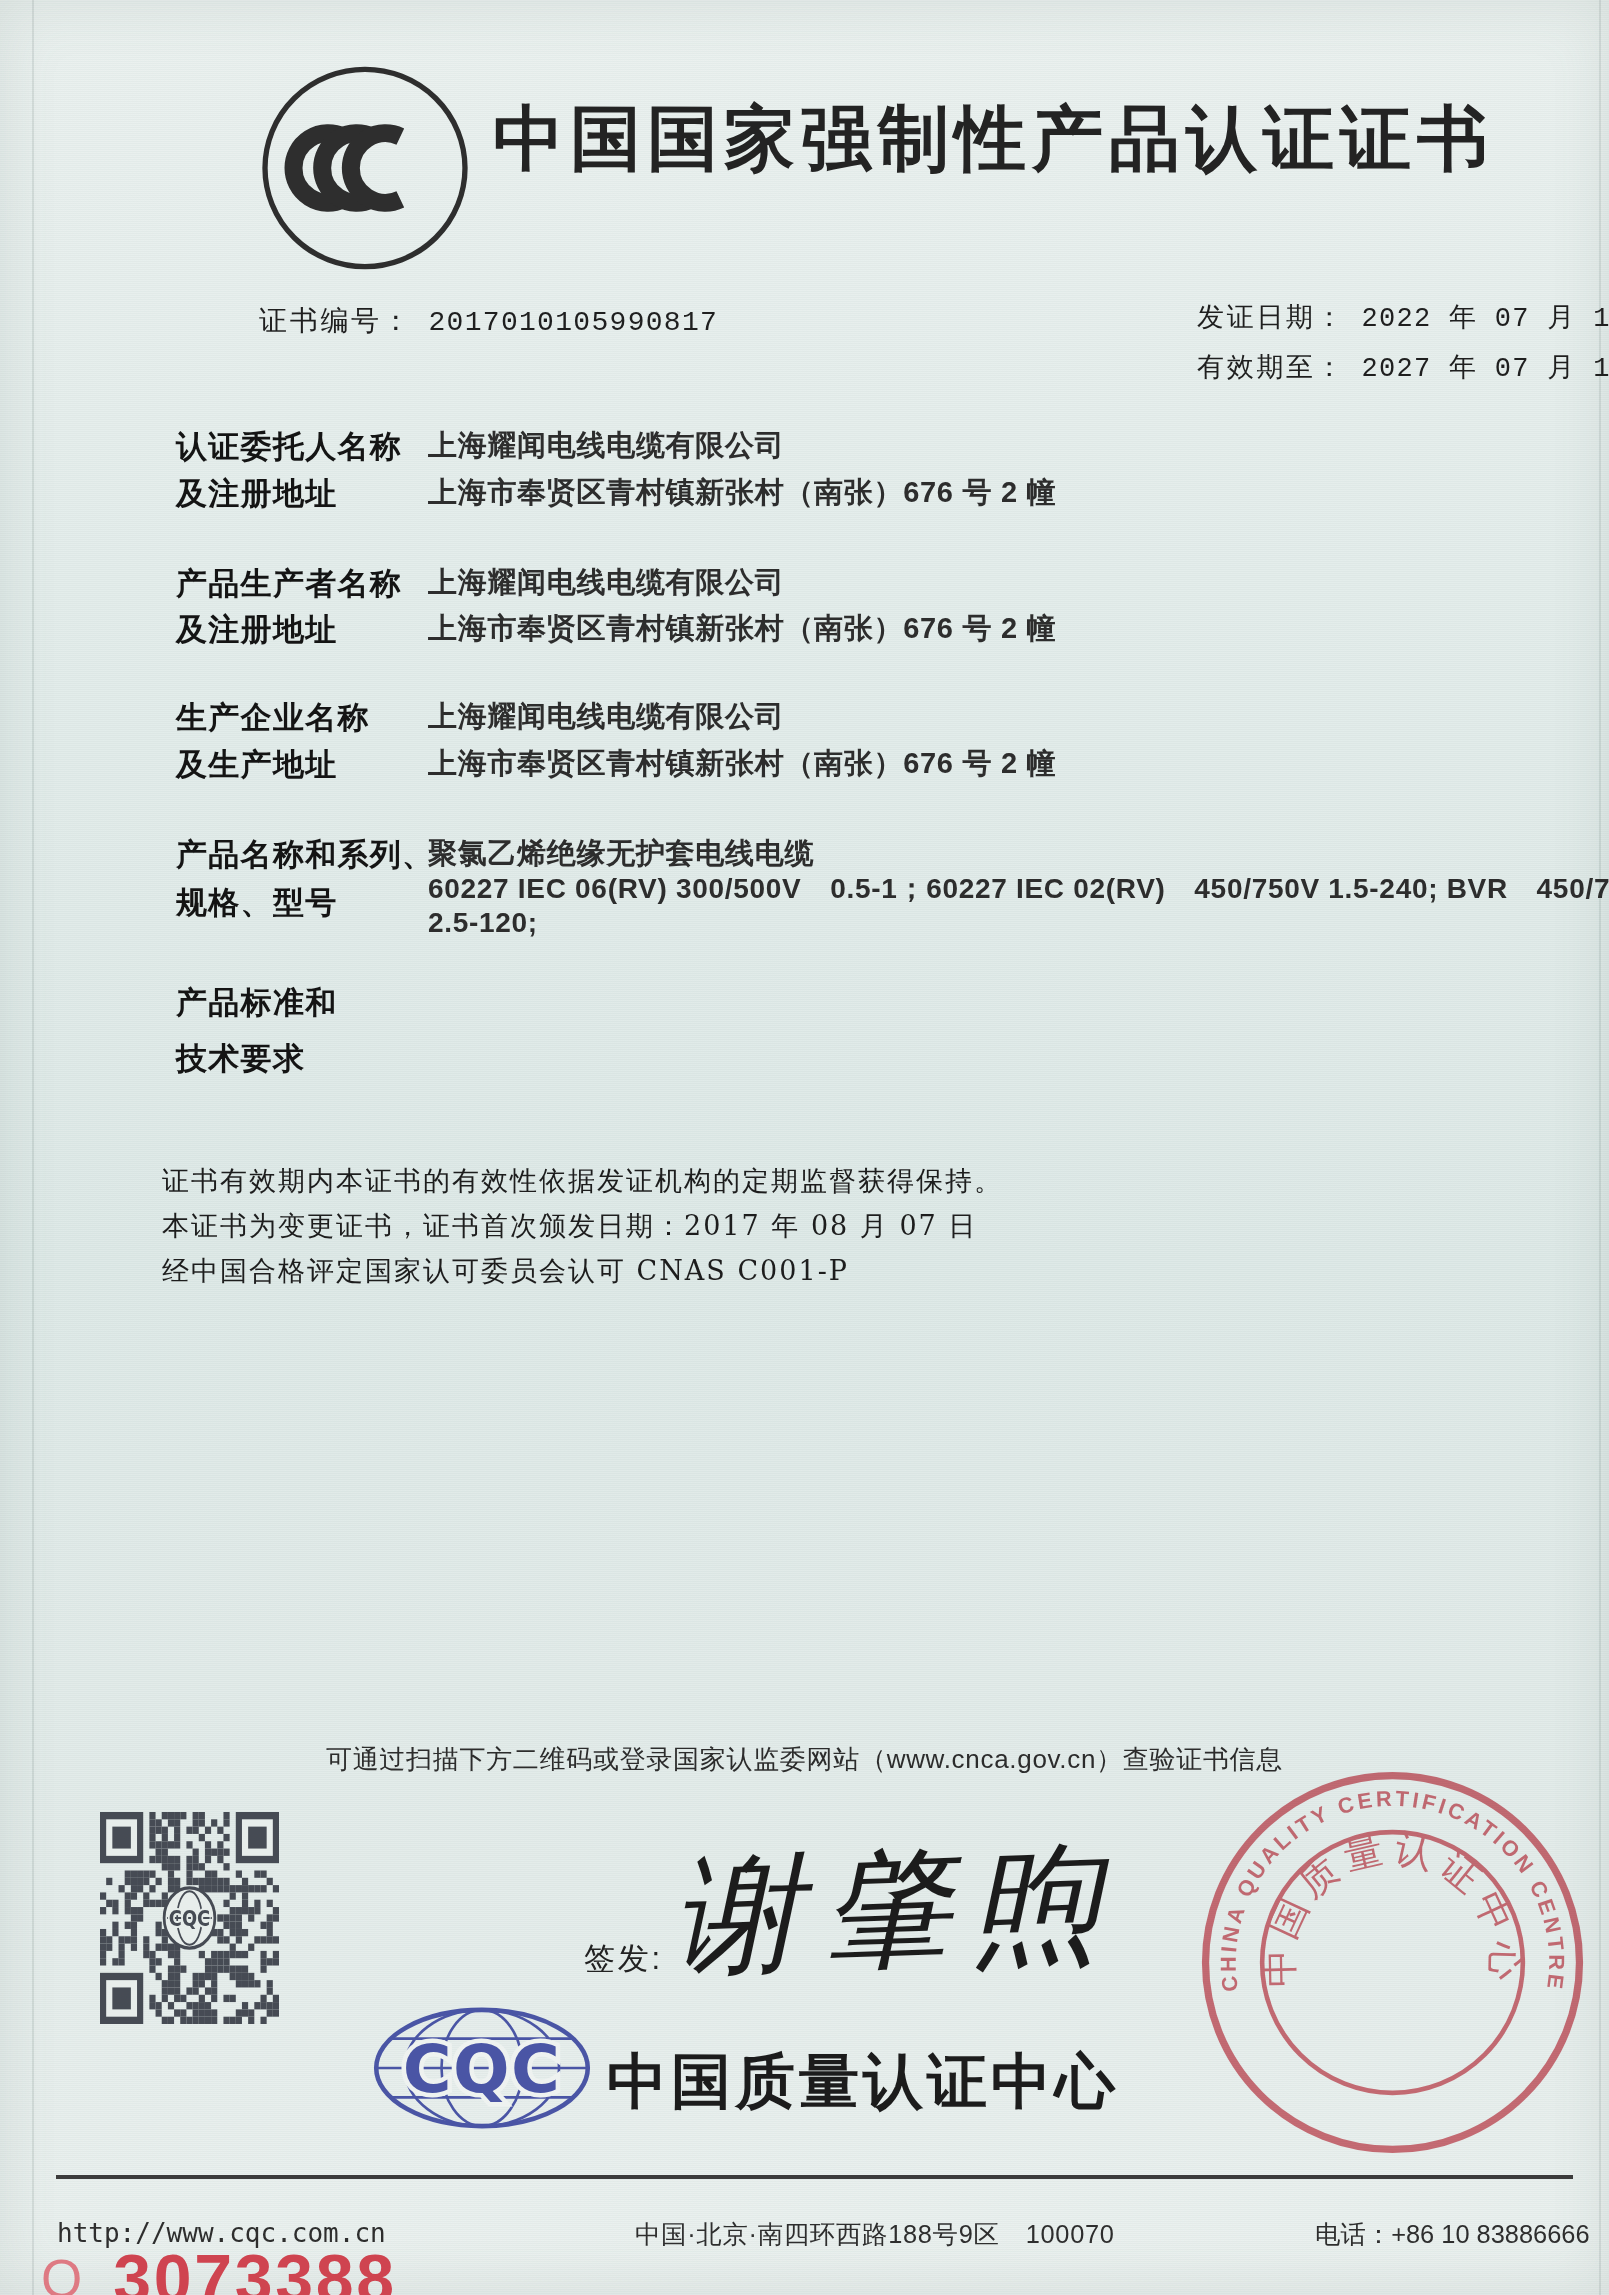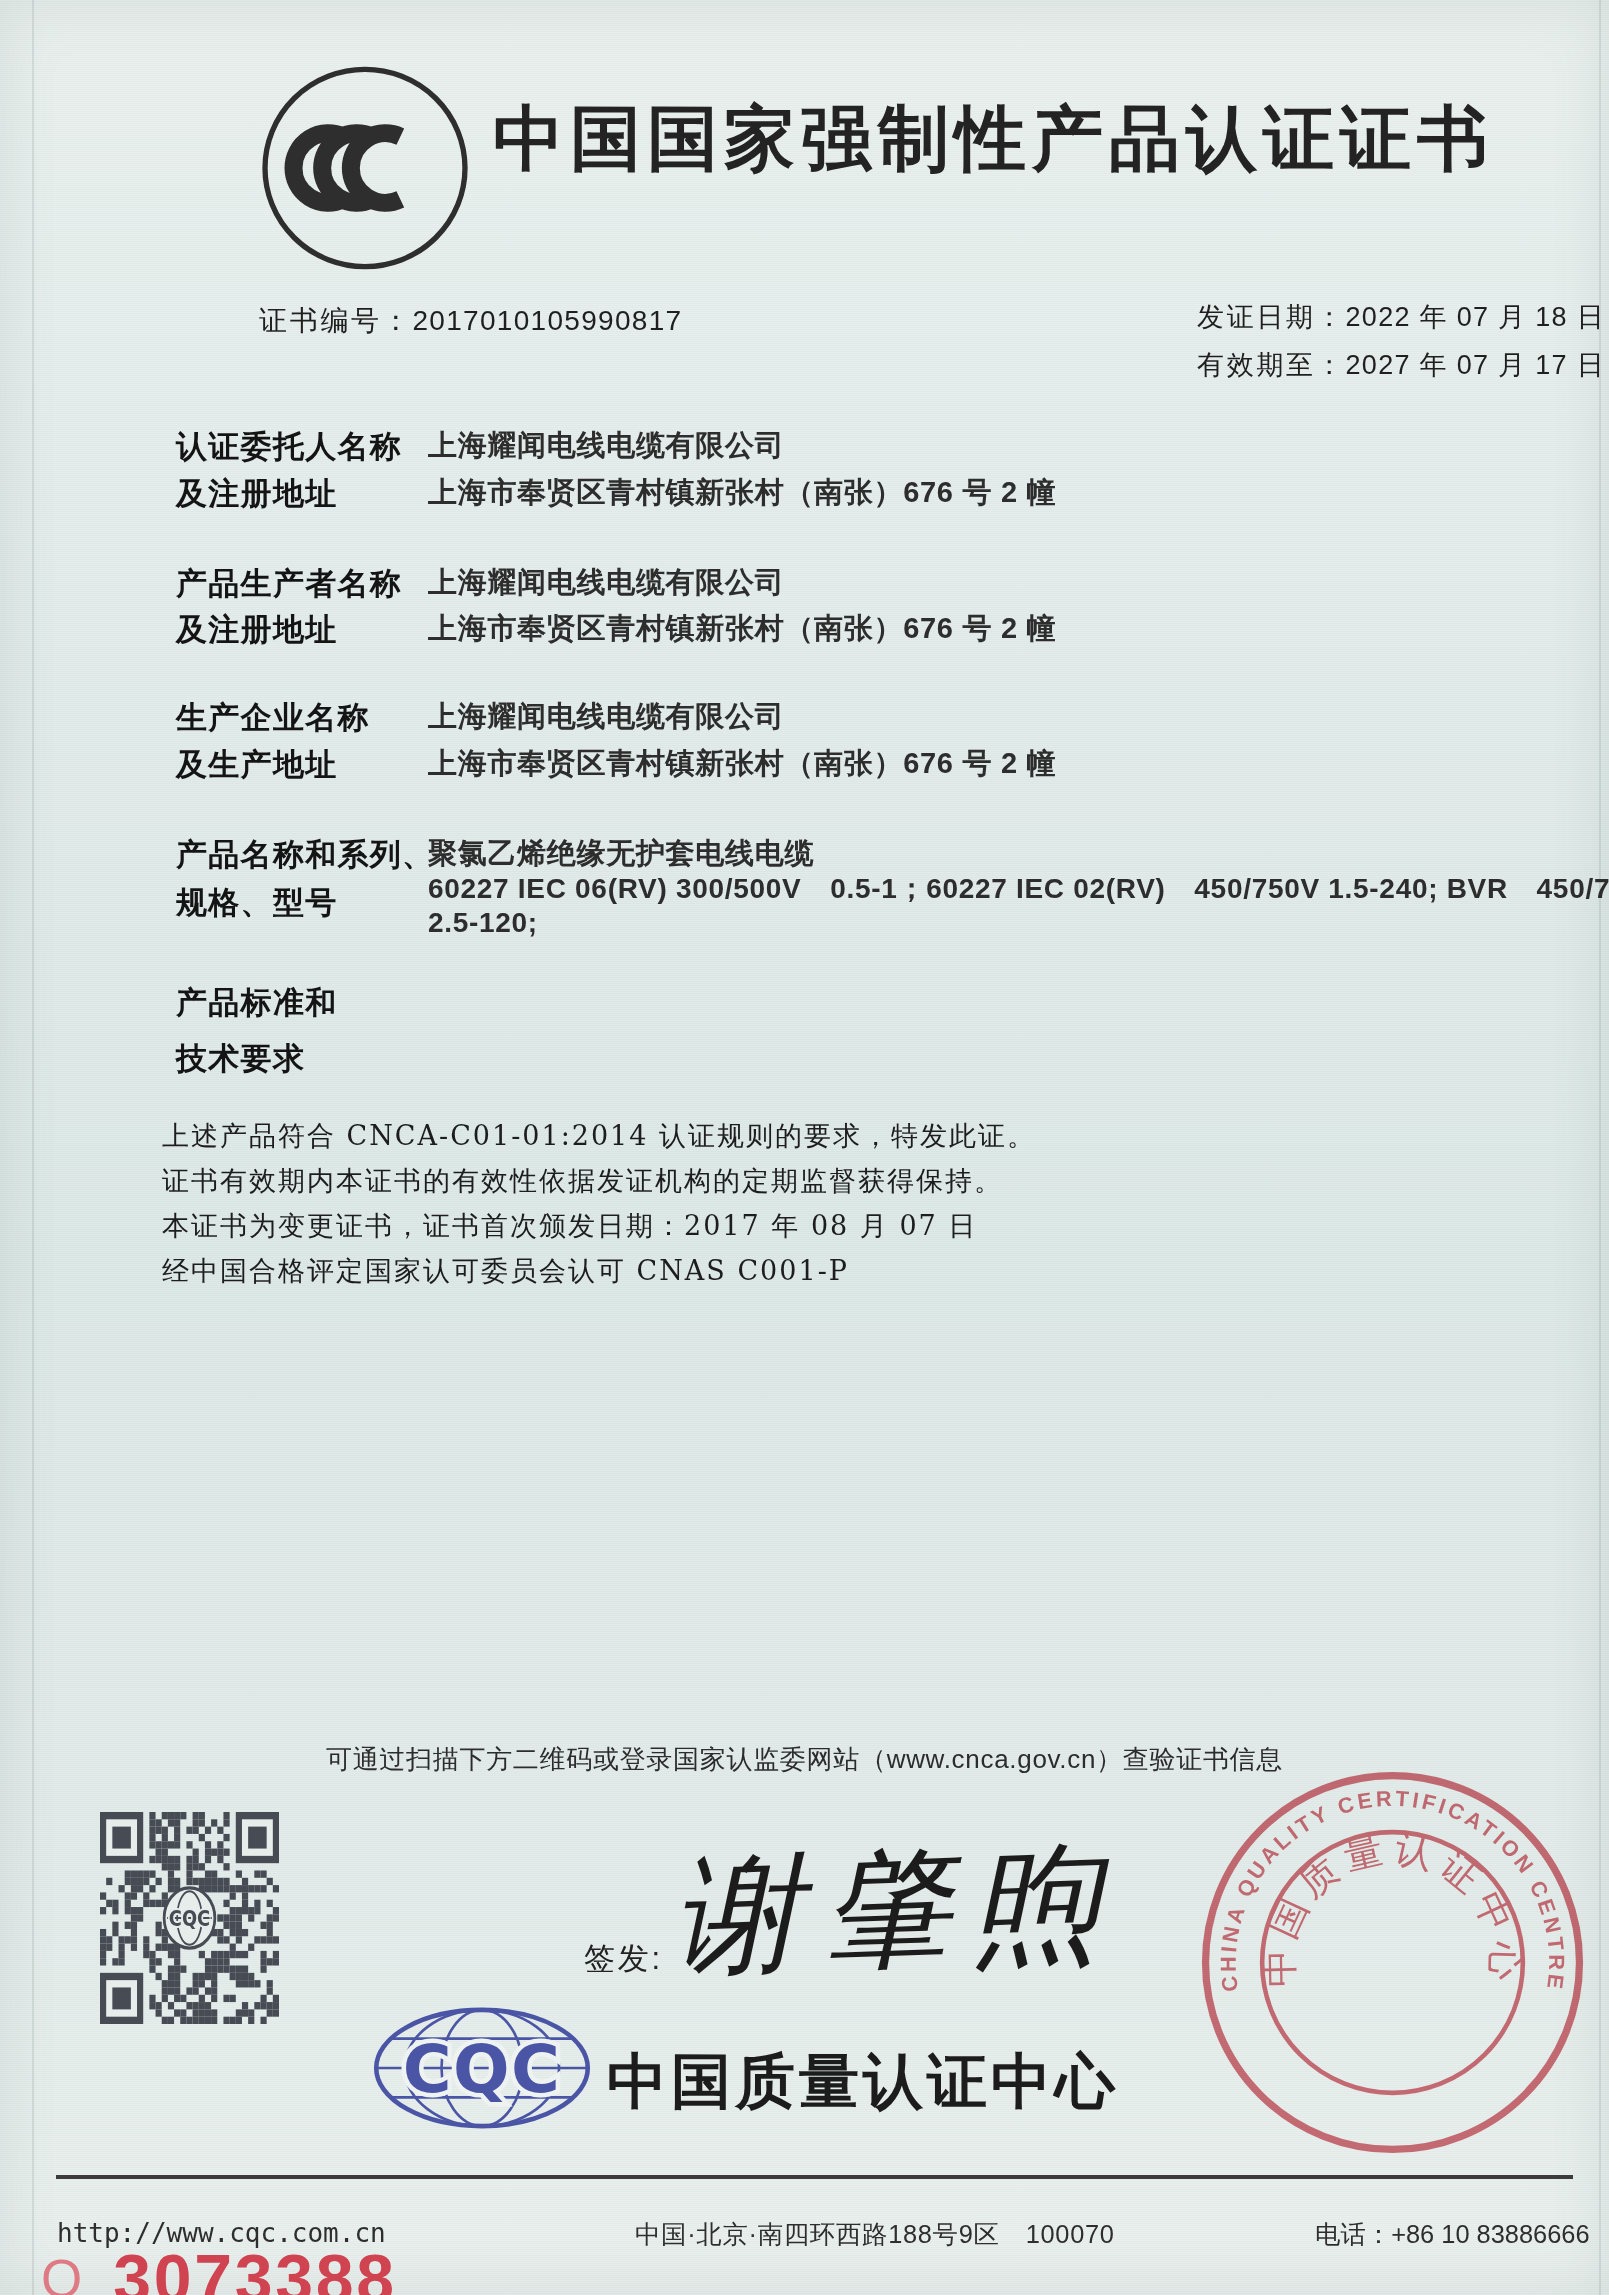--- a/index.html
+++ b/index.html
@@ -14,21 +14,21 @@
   .edge{position:absolute;top:0;bottom:0;width:2px;background:rgba(40,60,55,.10);}
 
   
   .ccc-logo{position:absolute;left:258px;top:64px;width:214px;height:208px;}
   .title{position:absolute;left:493px;top:92px;font-size:71px;font-weight:700;
          letter-spacing:6px;color:#232323;white-space:nowrap;}
 
   
   .cert-no{position:absolute;left:259px;top:302px;font-size:28px;white-space:nowrap;}
   .meta-lbl{font-family:"DejaVu Serif",serif;letter-spacing:2.7px;color:#1f1f1f;}
-  .meta-val{font-family:Liberation Sans, sans-serif;letter-spacing:1.3px;color:#1f1f1f;}
+  .meta-val{font-family:Liberation Mono, monospace;letter-spacing:1.3px;color:#1f1f1f;margin-left:16px;}
   .dates{position:absolute;left:1197px;top:301px;font-size:27px;line-height:32px;white-space:nowrap;}
   .dates .dline{margin-bottom:16px;}
 
   
   .flabel{position:absolute;left:176px;font-size:31px;font-weight:700;color:#141414;
           letter-spacing:1.3px;white-space:nowrap;}
   .fvalue{position:absolute;left:428px;font-size:29px;font-weight:700;color:#2d2d2d;
           letter-spacing:0.7px;white-space:nowrap;}
   .fvalue.model{font-size:28px;}
 
@@ -114,21 +114,20 @@
 
   <div class="flabel" style="top:834px">产品名称和系列、</div>
   <div class="flabel" style="top:882px">规格、型号</div>
   <div class="fvalue" style="top:834px">聚氯乙烯绝缘无护套电线电缆</div>
   <div class="fvalue model" style="top:870px">60227 IEC 06(RV) 300/500V　0.5-1；60227 IEC 02(RV)　450/750V 1.5-240; BVR　450/750V</div>
   <div class="fvalue model" style="top:907px">2.5-120;</div>
 
   <div class="flabel" style="top:982px">产品标准和</div>
   <div class="flabel" style="top:1038px">技术要求</div>
 
-  <div class="stmt" style="top:1118px">上述产品符合 CNCA-C01-01:2014 认证规则的要求，特发此证。</div>
   <div class="stmt" style="top:1163px">证书有效期内本证书的有效性依据发证机构的定期监督获得保持。</div>
   <div class="stmt" style="top:1208px">本证书为变更证书，证书首次颁发日期：2017 年 08 月 07 日</div>
   <div class="stmt" style="top:1253px">经中国合格评定国家认可委员会认可 CNAS C001-P</div>
 
   <div class="qr-notice">可通过扫描下方二维码或登录国家认监委网站（www.cnca.gov.cn）查验证书信息</div>
   <svg id="qr-svg" width="179" height="212" viewBox="0 0 261 261" preserveAspectRatio="none">
       <g fill="#464b54">
         <rect x="72" y="0" width="9" height="9"></rect>
         <rect x="90" y="0" width="9" height="9"></rect>
         <rect x="99" y="0" width="9" height="9"></rect>

